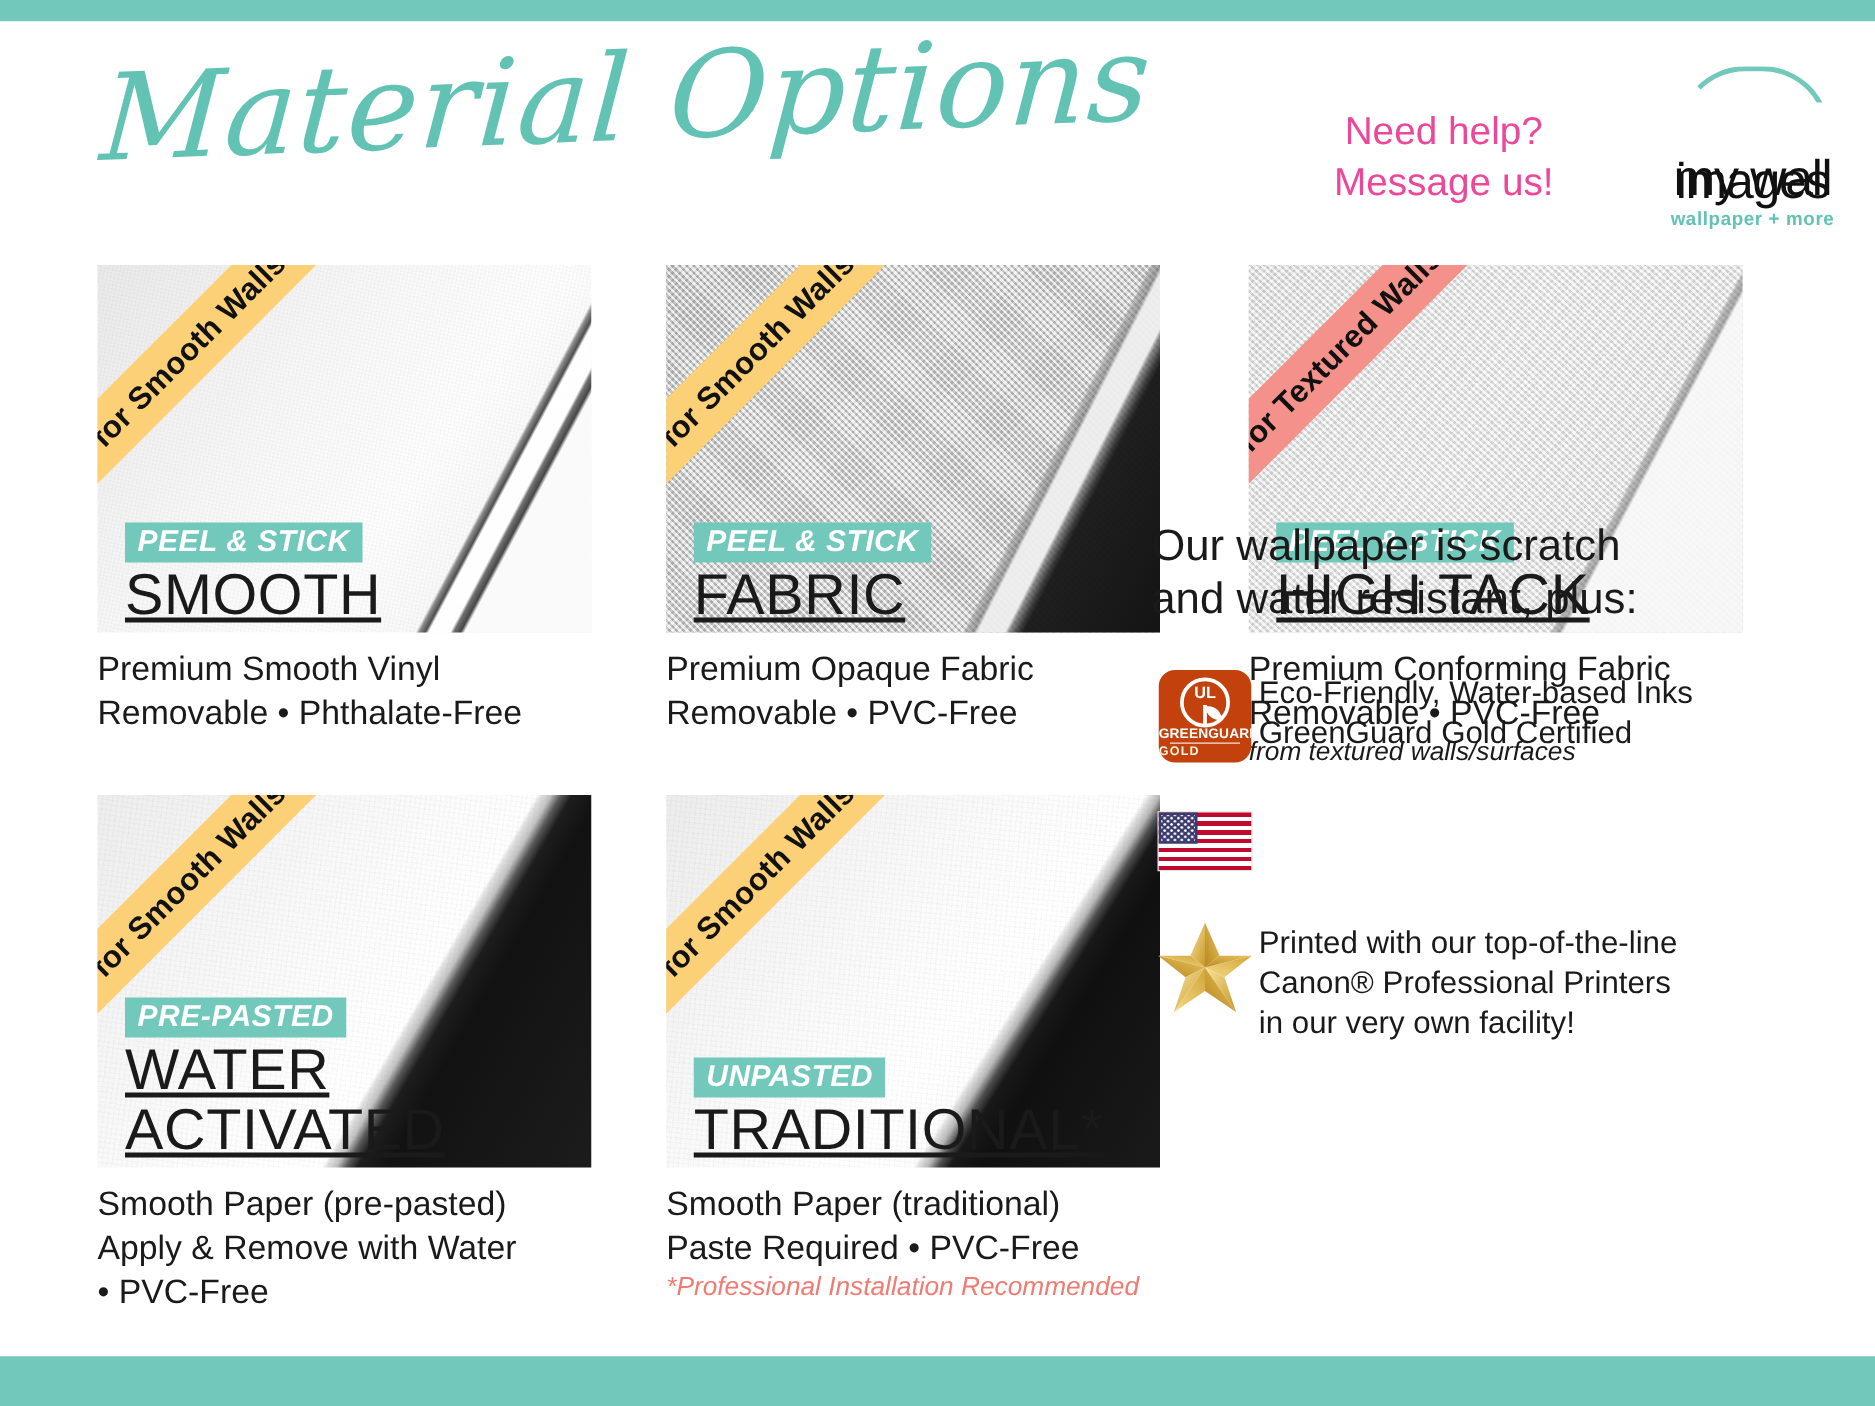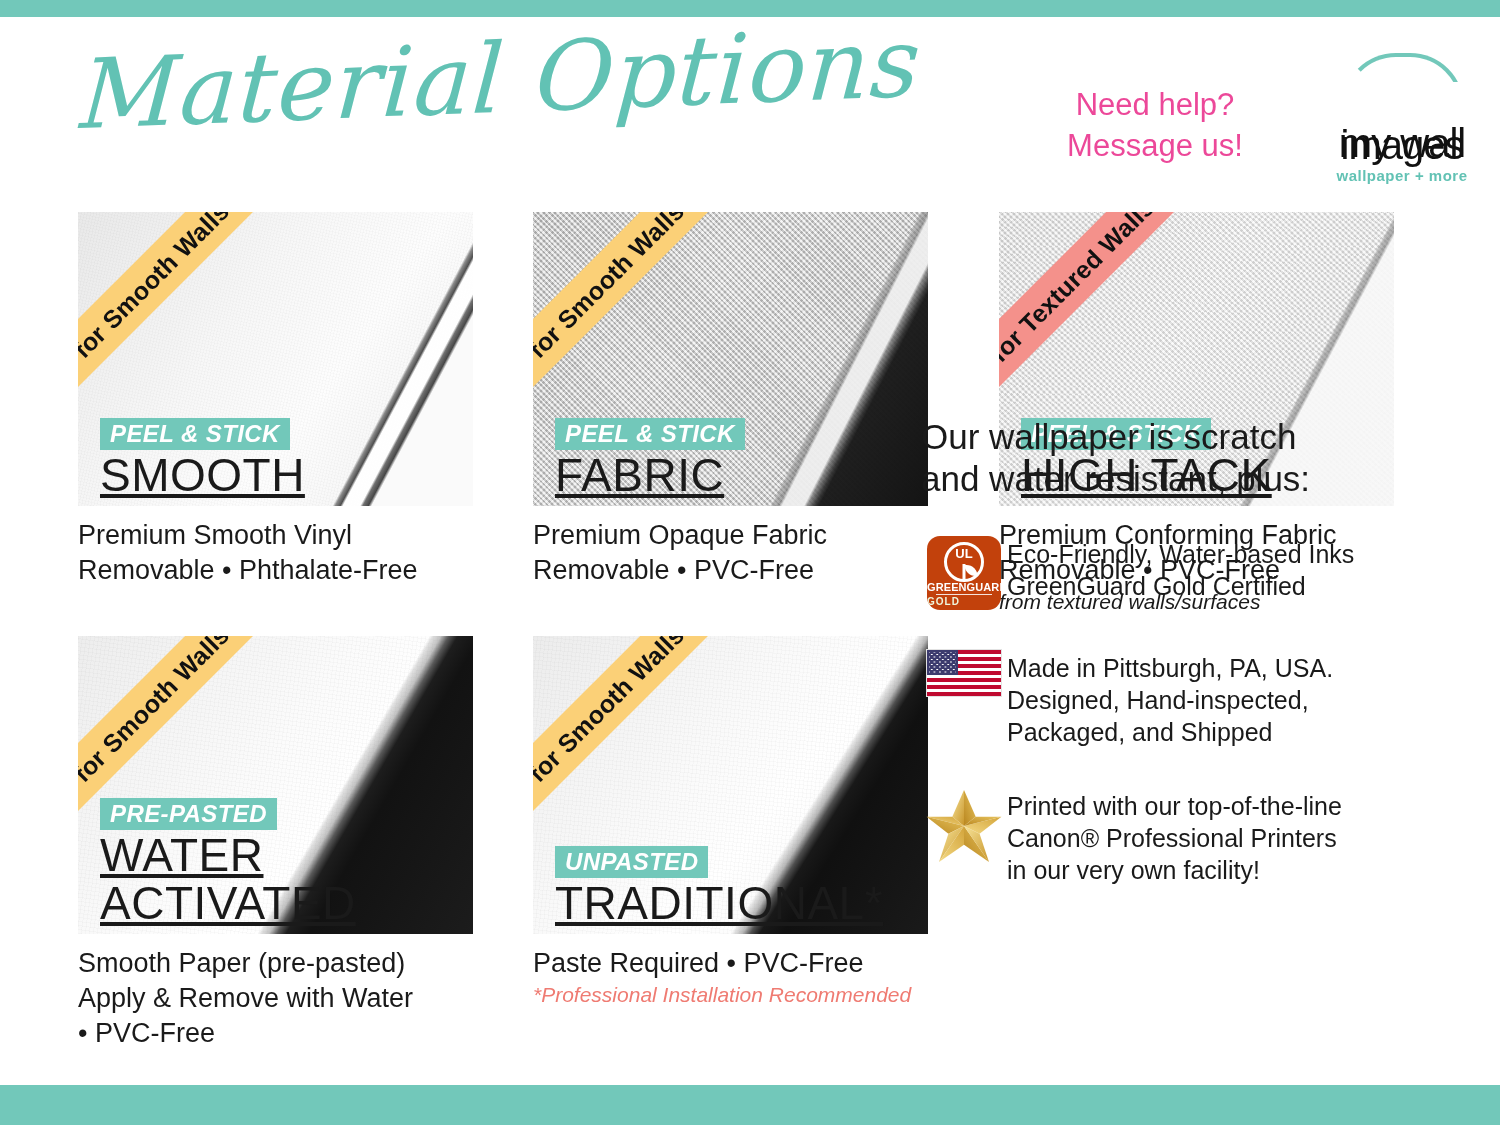--- a/index.html
+++ b/index.html
@@ -515,20 +515,21 @@
 
     <div class="card col2 row2">
       <div class="swatch tex-paper-b">
         <div class="ribbon ribbon-yellow">for Smooth Walls</div>
         <div class="swatch-text">
           <span class="badge">UNPASTED</span>
           <div class="swatch-title">TRADITIONAL*</div>
         </div>
       </div>
       <div class="desc">
+        <div>Smooth Paper (traditional)</div>
         <div>Paste Required • PVC-Free</div>
         <div class="desc-note warn">*Professional Installation Recommended</div>
       </div>
     </div>
   </div>
 
   <div class="info">
 
     <div class="info-head">
       <div>Our wallpaper is scratch</div>
@@ -551,25 +552,20 @@
         <div>GreenGuard Gold Certified</div>
       </div>
     </div>
 
     <div class="info-row info-row-flag">
       <div class="ic">
         <div class="flag">
           <div class="stripes"></div>
           <div class="canton"></div>
         </div>
-      </div>
-      <div class="tx">
-        <div>Made in Pittsburgh, PA, USA.</div>
-        <div>Designed, Hand-inspected,</div>
-        <div>Packaged, and Shipped</div>
       </div>
     </div>
 
     <div class="info-row info-row-star">
       <div class="ic">
         <div class="star-wrap">
           <svg width="78" height="76" viewBox="0 0 100 96" aria-hidden="true">
             <defs>
               <linearGradient id="g1" x1="0" y1="0" x2="1" y2="1">
                 <stop offset="0" stop-color="#f7e49a"></stop>

